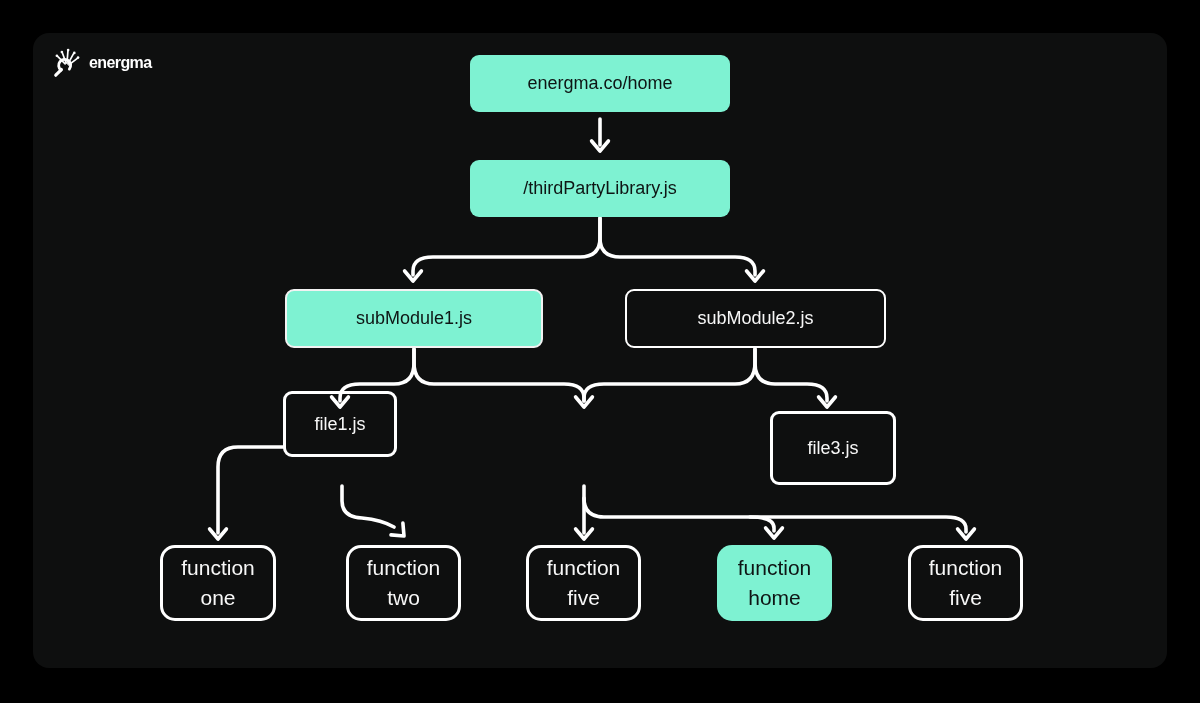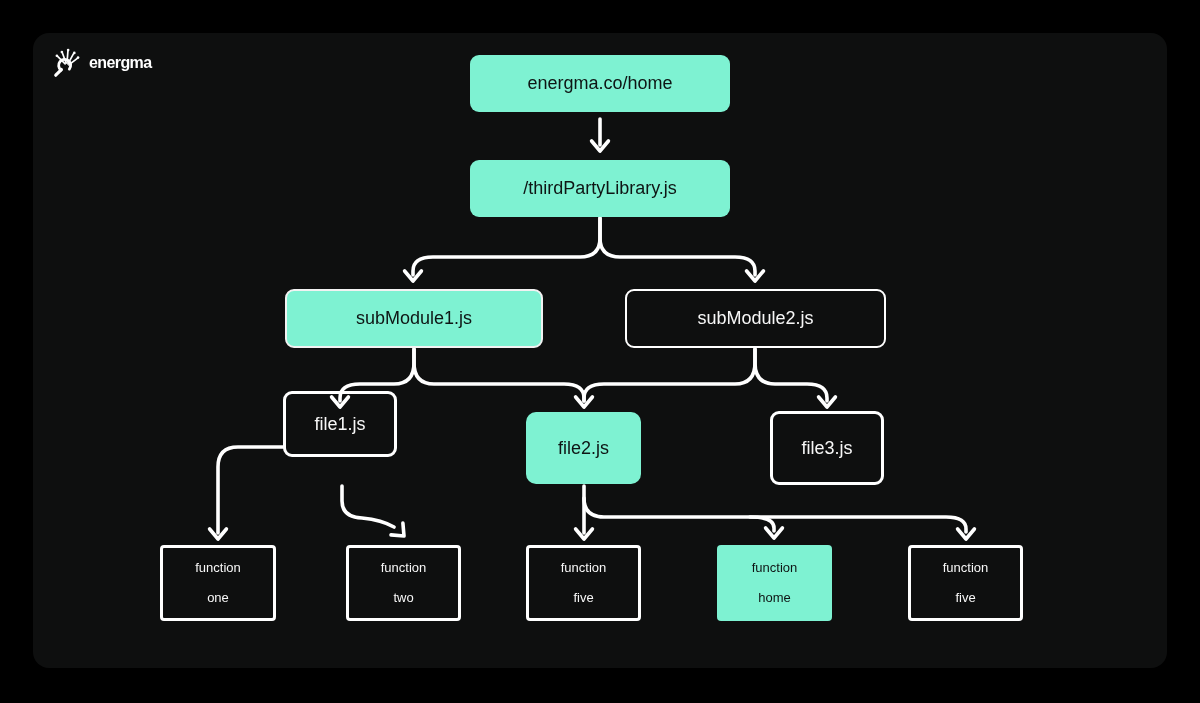--- a/index.html
+++ b/index.html
@@ -20,21 +20,21 @@
   .brand-icon{width:30px;height:30px;display:block;}
   .brand-name{color:#ffffff;font-size:16px;font-weight:800;letter-spacing:-0.6px;}
   .connectors{position:absolute;left:0;top:0;width:1200px;height:703px;pointer-events:none;}
   .connectors path{stroke:var(--line);stroke-width:3.6;fill:none;
     stroke-linecap:round;stroke-linejoin:round;}
   .node{position:absolute;display:flex;align-items:center;justify-content:center;
     text-align:center;border-radius:9px;font-size:18px;font-weight:500;color:var(--ink-light);}
   .node.accent{background:var(--accent);color:var(--ink-dark);}
   .node.outlined{border:2.5px solid var(--line);background:transparent;}
   .node.accent-outlined{background:var(--accent);border:2.5px solid #f2f2f2;color:var(--ink-dark);}
-  .node.fn{flex-direction:column;line-height:30px;font-size:13px;border-radius:4px;
+  .node.fn{flex-direction:column;line-height:30px;font-size:21px;border-radius:15px;
     font-weight:400;border-width:3px;}
   .node.fn.accent{font-weight:500;}
 </style>
 </head>
 <body>
 
 <div class="stage">
   <div class="panel"></div>
 
   <div class="brand">
@@ -94,23 +94,22 @@
   <div class="node accent" style="left:470px;top:55px;width:260px;height:57px;">energma.co/home</div>
 
   <div class="node accent" style="left:470px;top:160px;width:260px;height:57px;">/thirdPartyLibrary.js</div>
 
   <div class="node accent-outlined" style="left:285px;top:289px;width:258px;height:59px;">subModule1.js</div>
 
   <div class="node outlined" style="left:625px;top:289px;width:261px;height:59px;">subModule2.js</div>
 
   <div class="node outlined" style="left:283px;top:391px;width:114px;height:66px;border-width:3px;">file1.js</div>
 
-  <div class="node accent" style="left:526px;top:412px;width:115px;height:72px;border-radius:10px;">file2.js</div>
 
-  <div class="node outlined" style="left:770px;top:411px;width:114px;height:74px;border-width:3px;">file3.js</div>
+  <div class="node outlined" style="left:770px;top:411px;width:126px;height:74px;border-width:3px;">file3.js</div>
 
   <div class="node outlined fn" style="left:160px;top:545px;width:116px;height:76px;">
     <span>function</span>
     <span>one</span>
   </div>
 
   <div class="node outlined fn" style="left:346px;top:545px;width:115px;height:76px;">
     <span>function</span>
     <span>two</span>
   </div>

